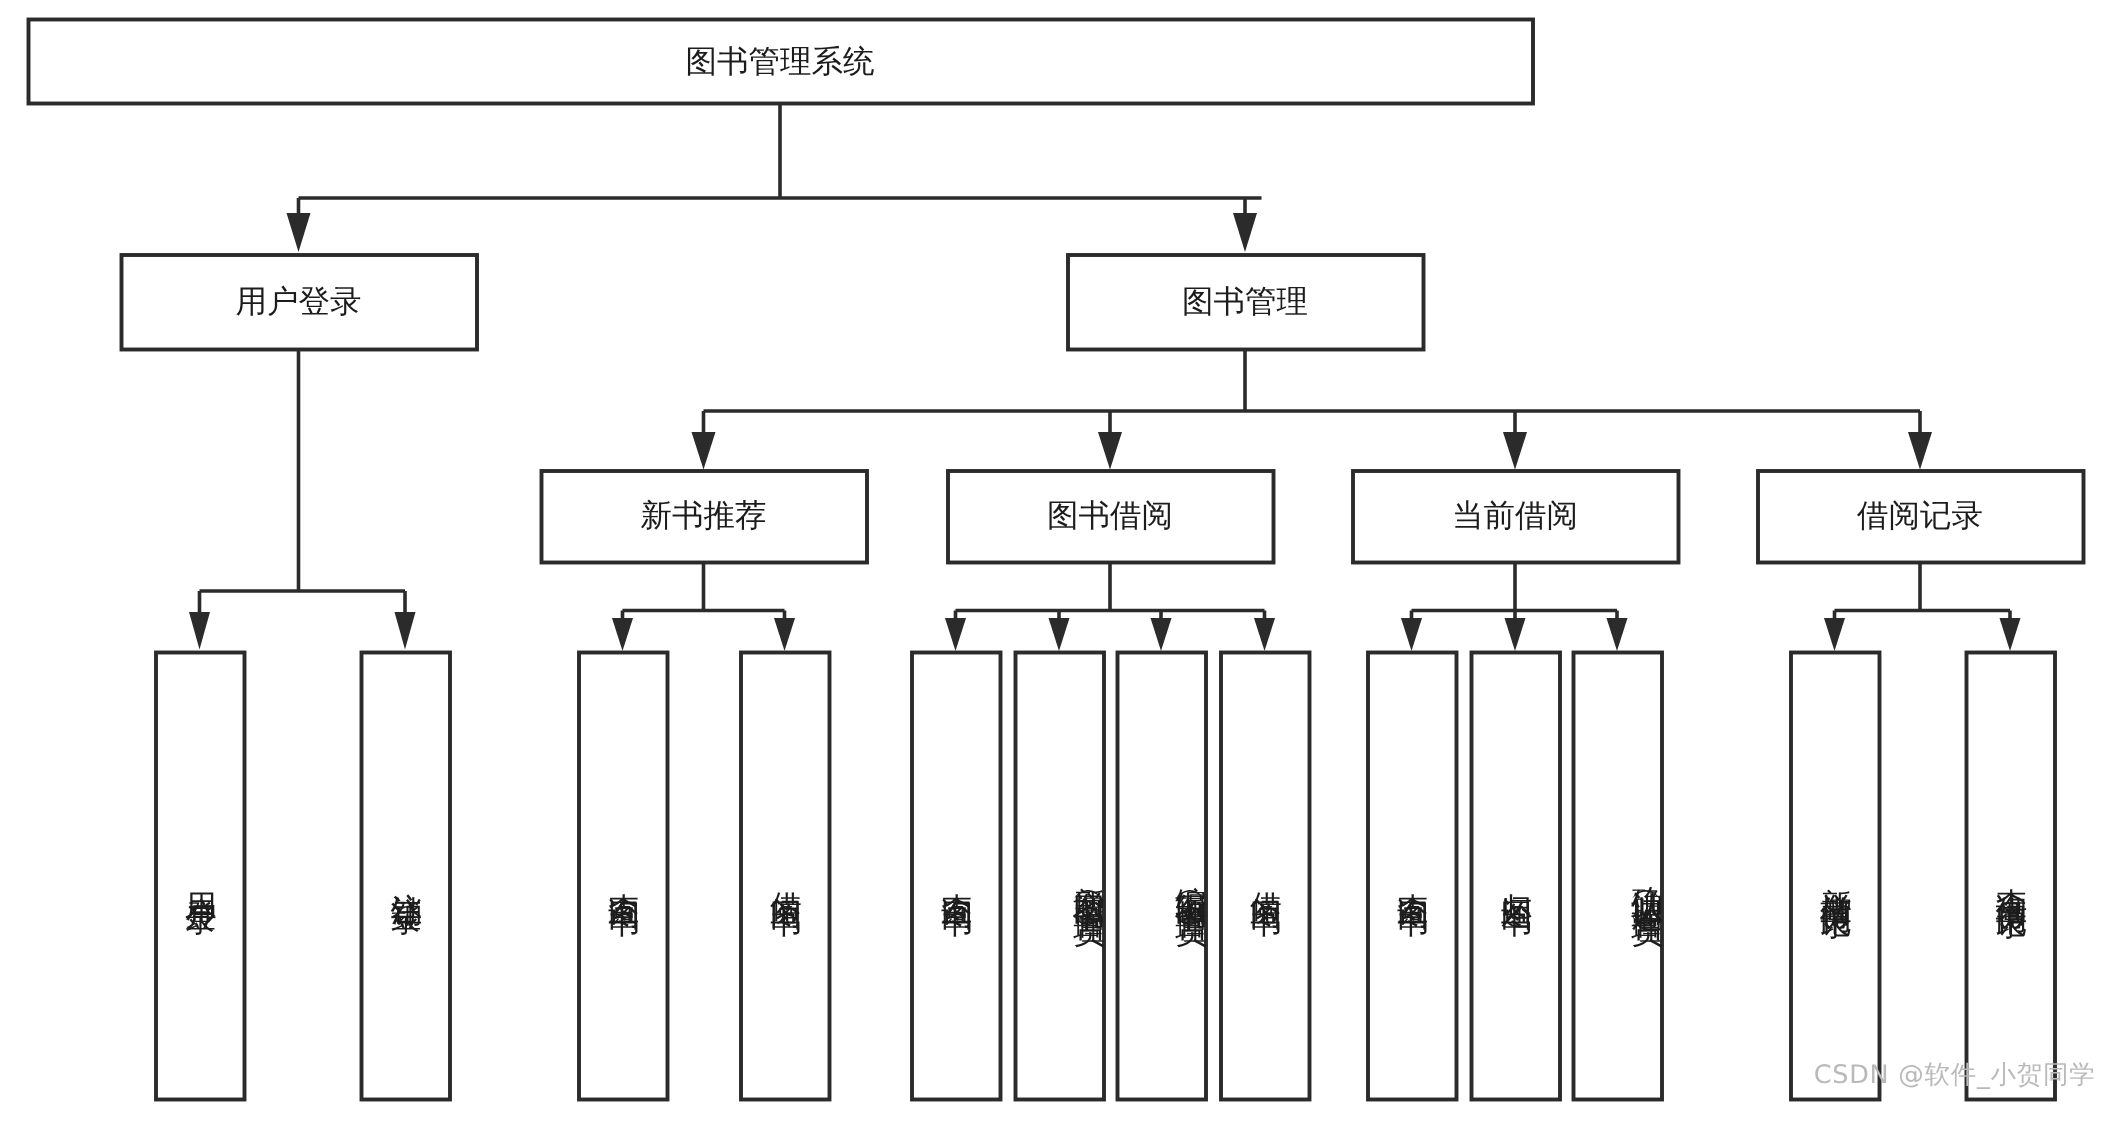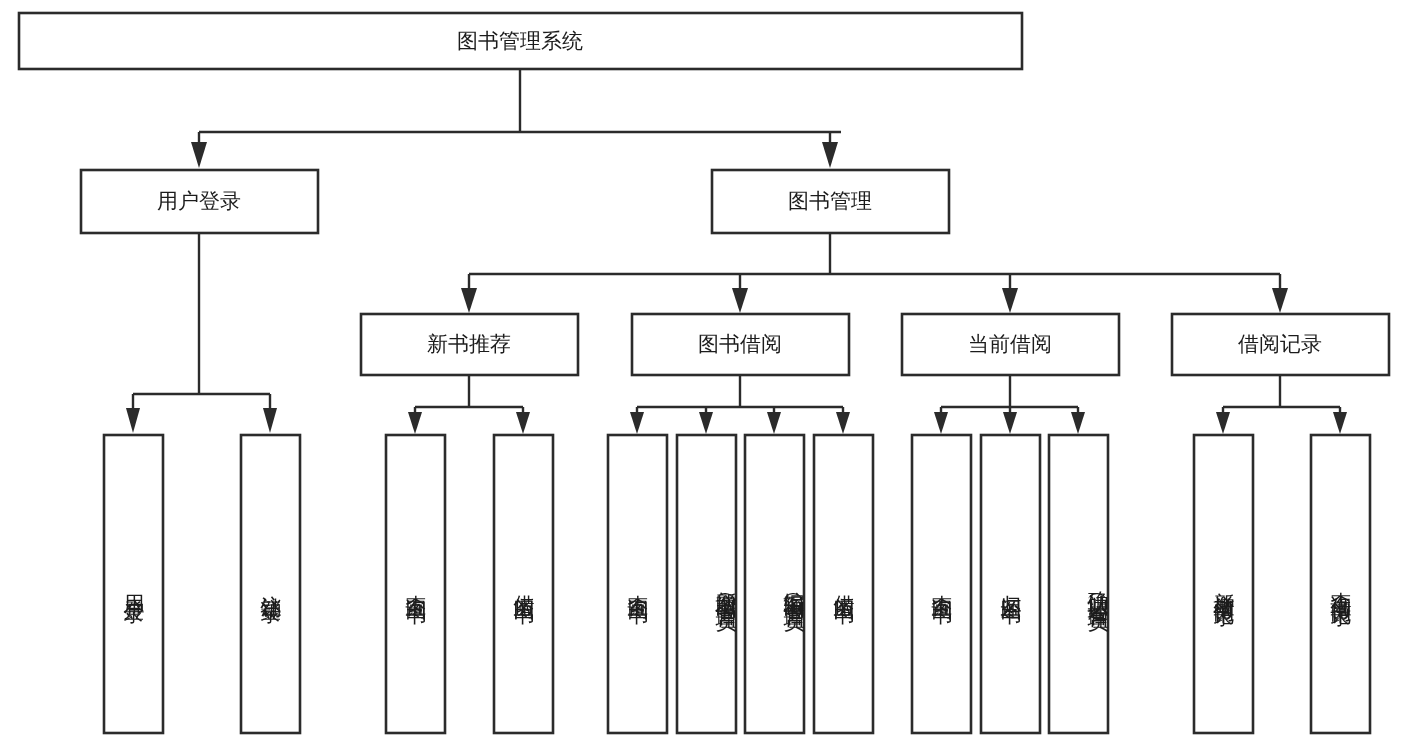--- a/index.html
+++ b/index.html
@@ -219,14 +219,15 @@
   <div class="node-label-v" style="left:745px; top:441px; width:59px; height:292px; display:flex; align-items:flex-start; justify-content:center;">编辑图书（管理员）</div>
   <div class="node-label-v" style="left:814px; top:435px; width:59px; height:298px; display:flex; align-items:center; justify-content:center;">借阅图书</div>
 
   <div class="node-label-v" style="left:912px; top:435px; width:59px; height:298px; display:flex; align-items:center; justify-content:center;">查询图书</div>
   <div class="node-label-v" style="left:981px; top:435px; width:59px; height:298px; display:flex; align-items:center; justify-content:center;">归还图书</div>
   <div class="node-label-v" style="left:1049px; top:441px; width:59px; height:292px; display:flex; align-items:flex-start; justify-content:center;">确认归还（管理员）</div>
 
   <div class="node-label-v" style="left:1194px; top:435px; width:59px; height:298px; display:flex; align-items:center; justify-content:center;">新增借阅记录</div>
   <div class="node-label-v" style="left:1311px; top:435px; width:59px; height:298px; display:flex; align-items:center; justify-content:center;">查询借阅记录</div>
 
+  <div class="watermark">CSDN @软件_小贺同学</div>
 
 </div>
 
 </body></html>

